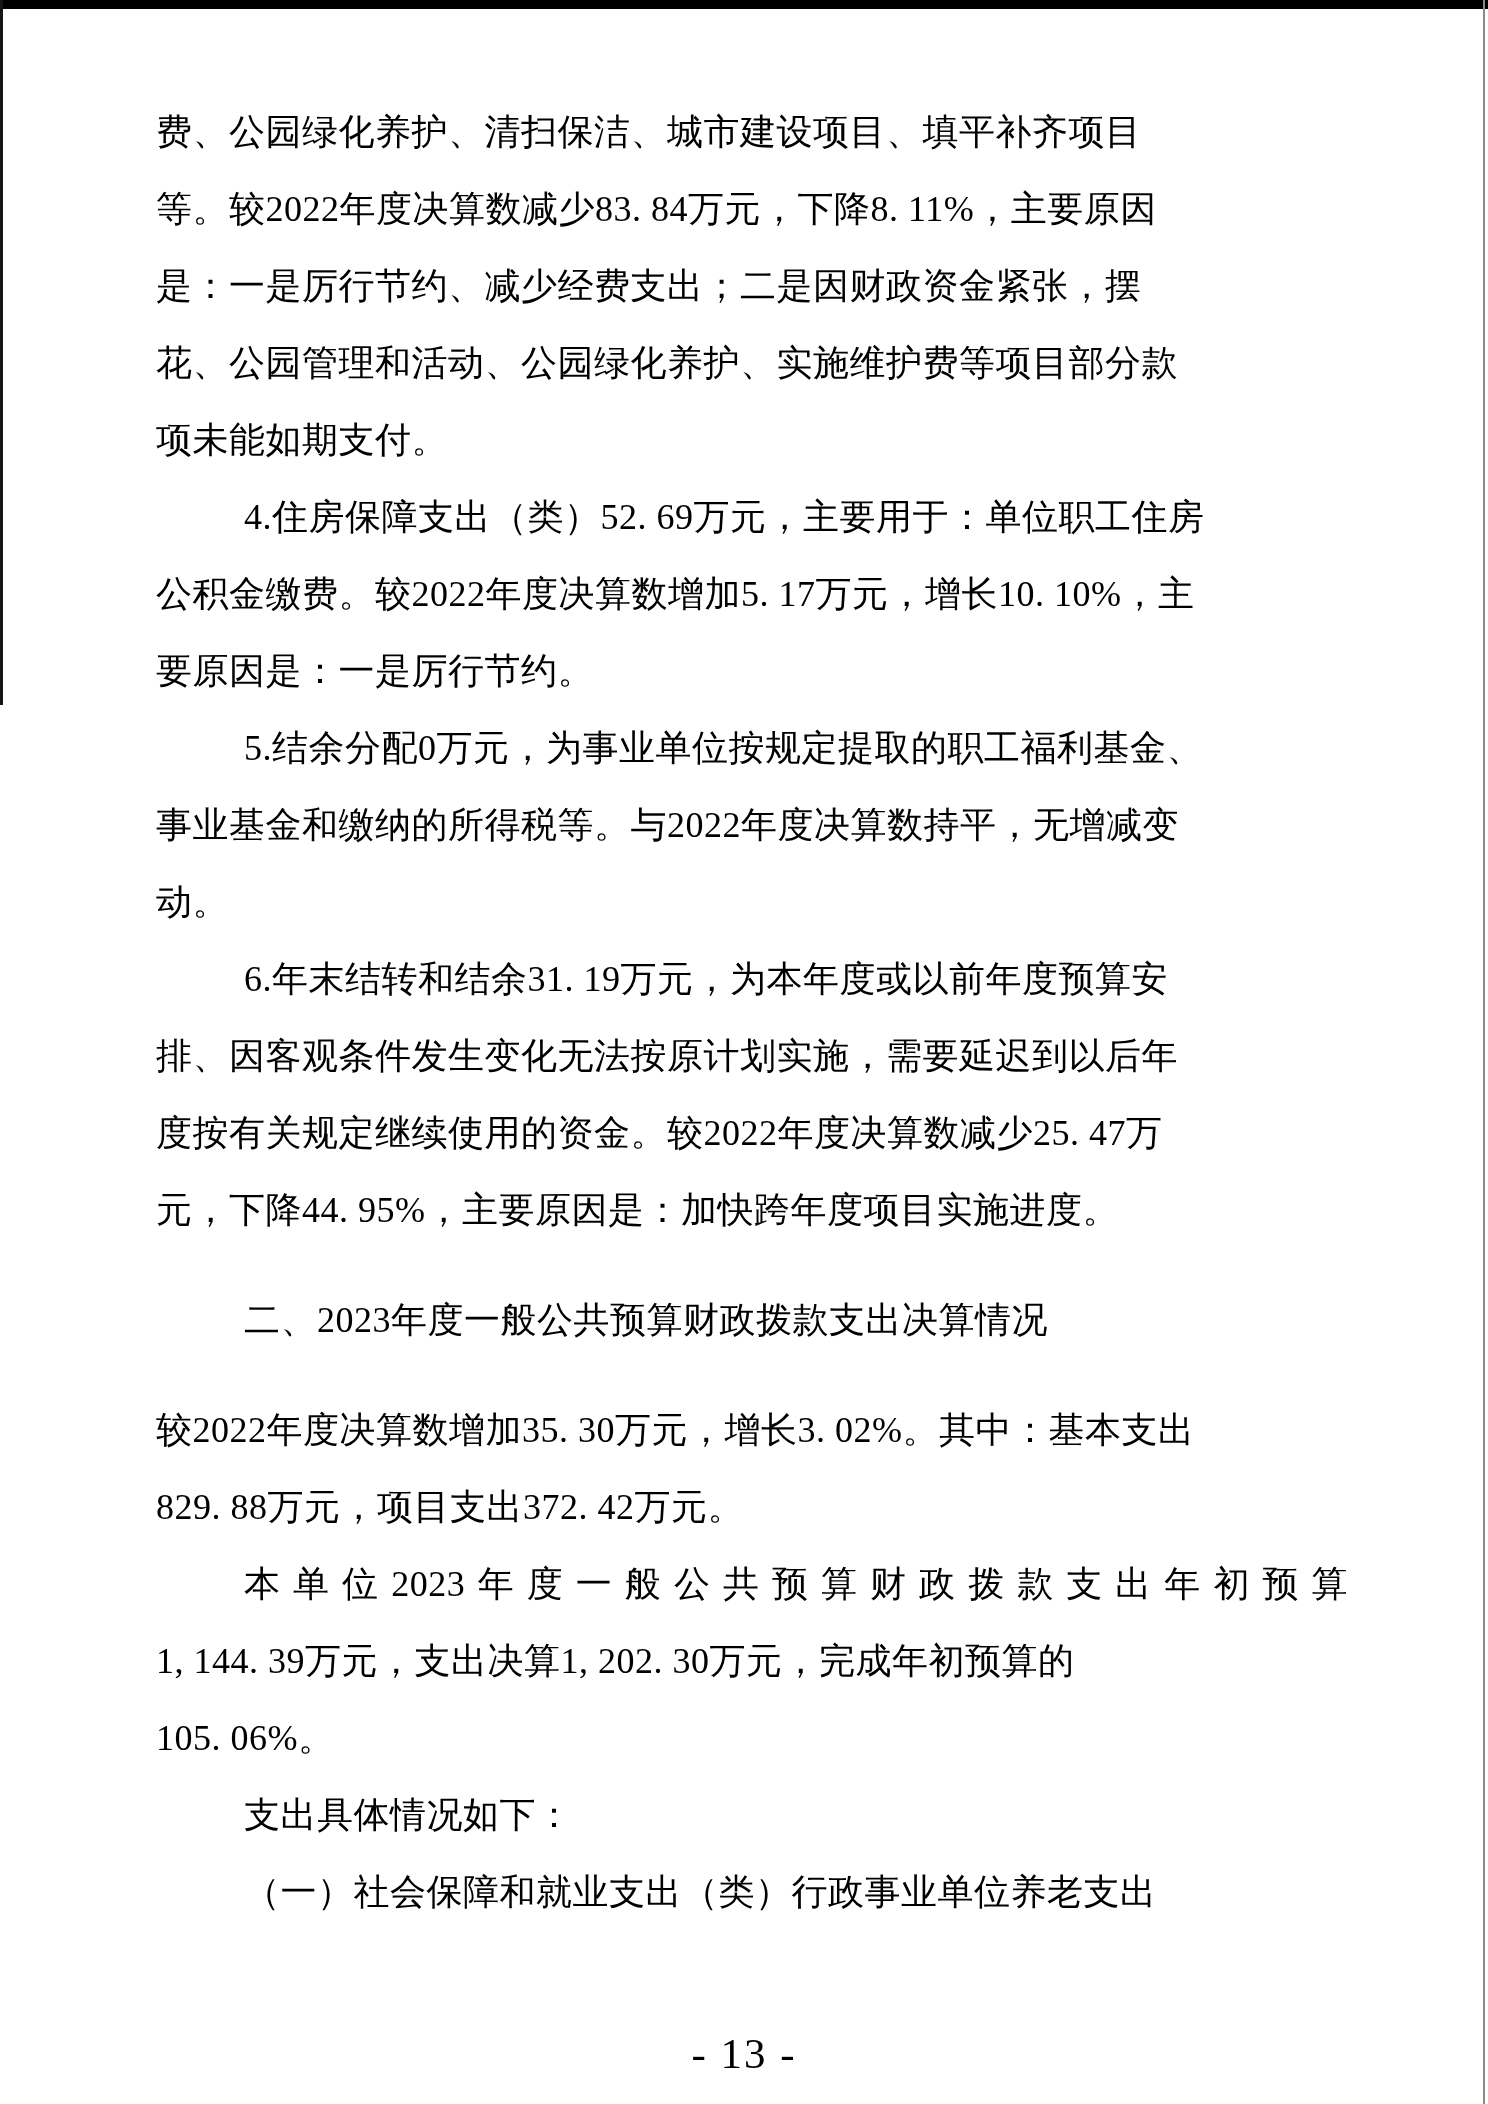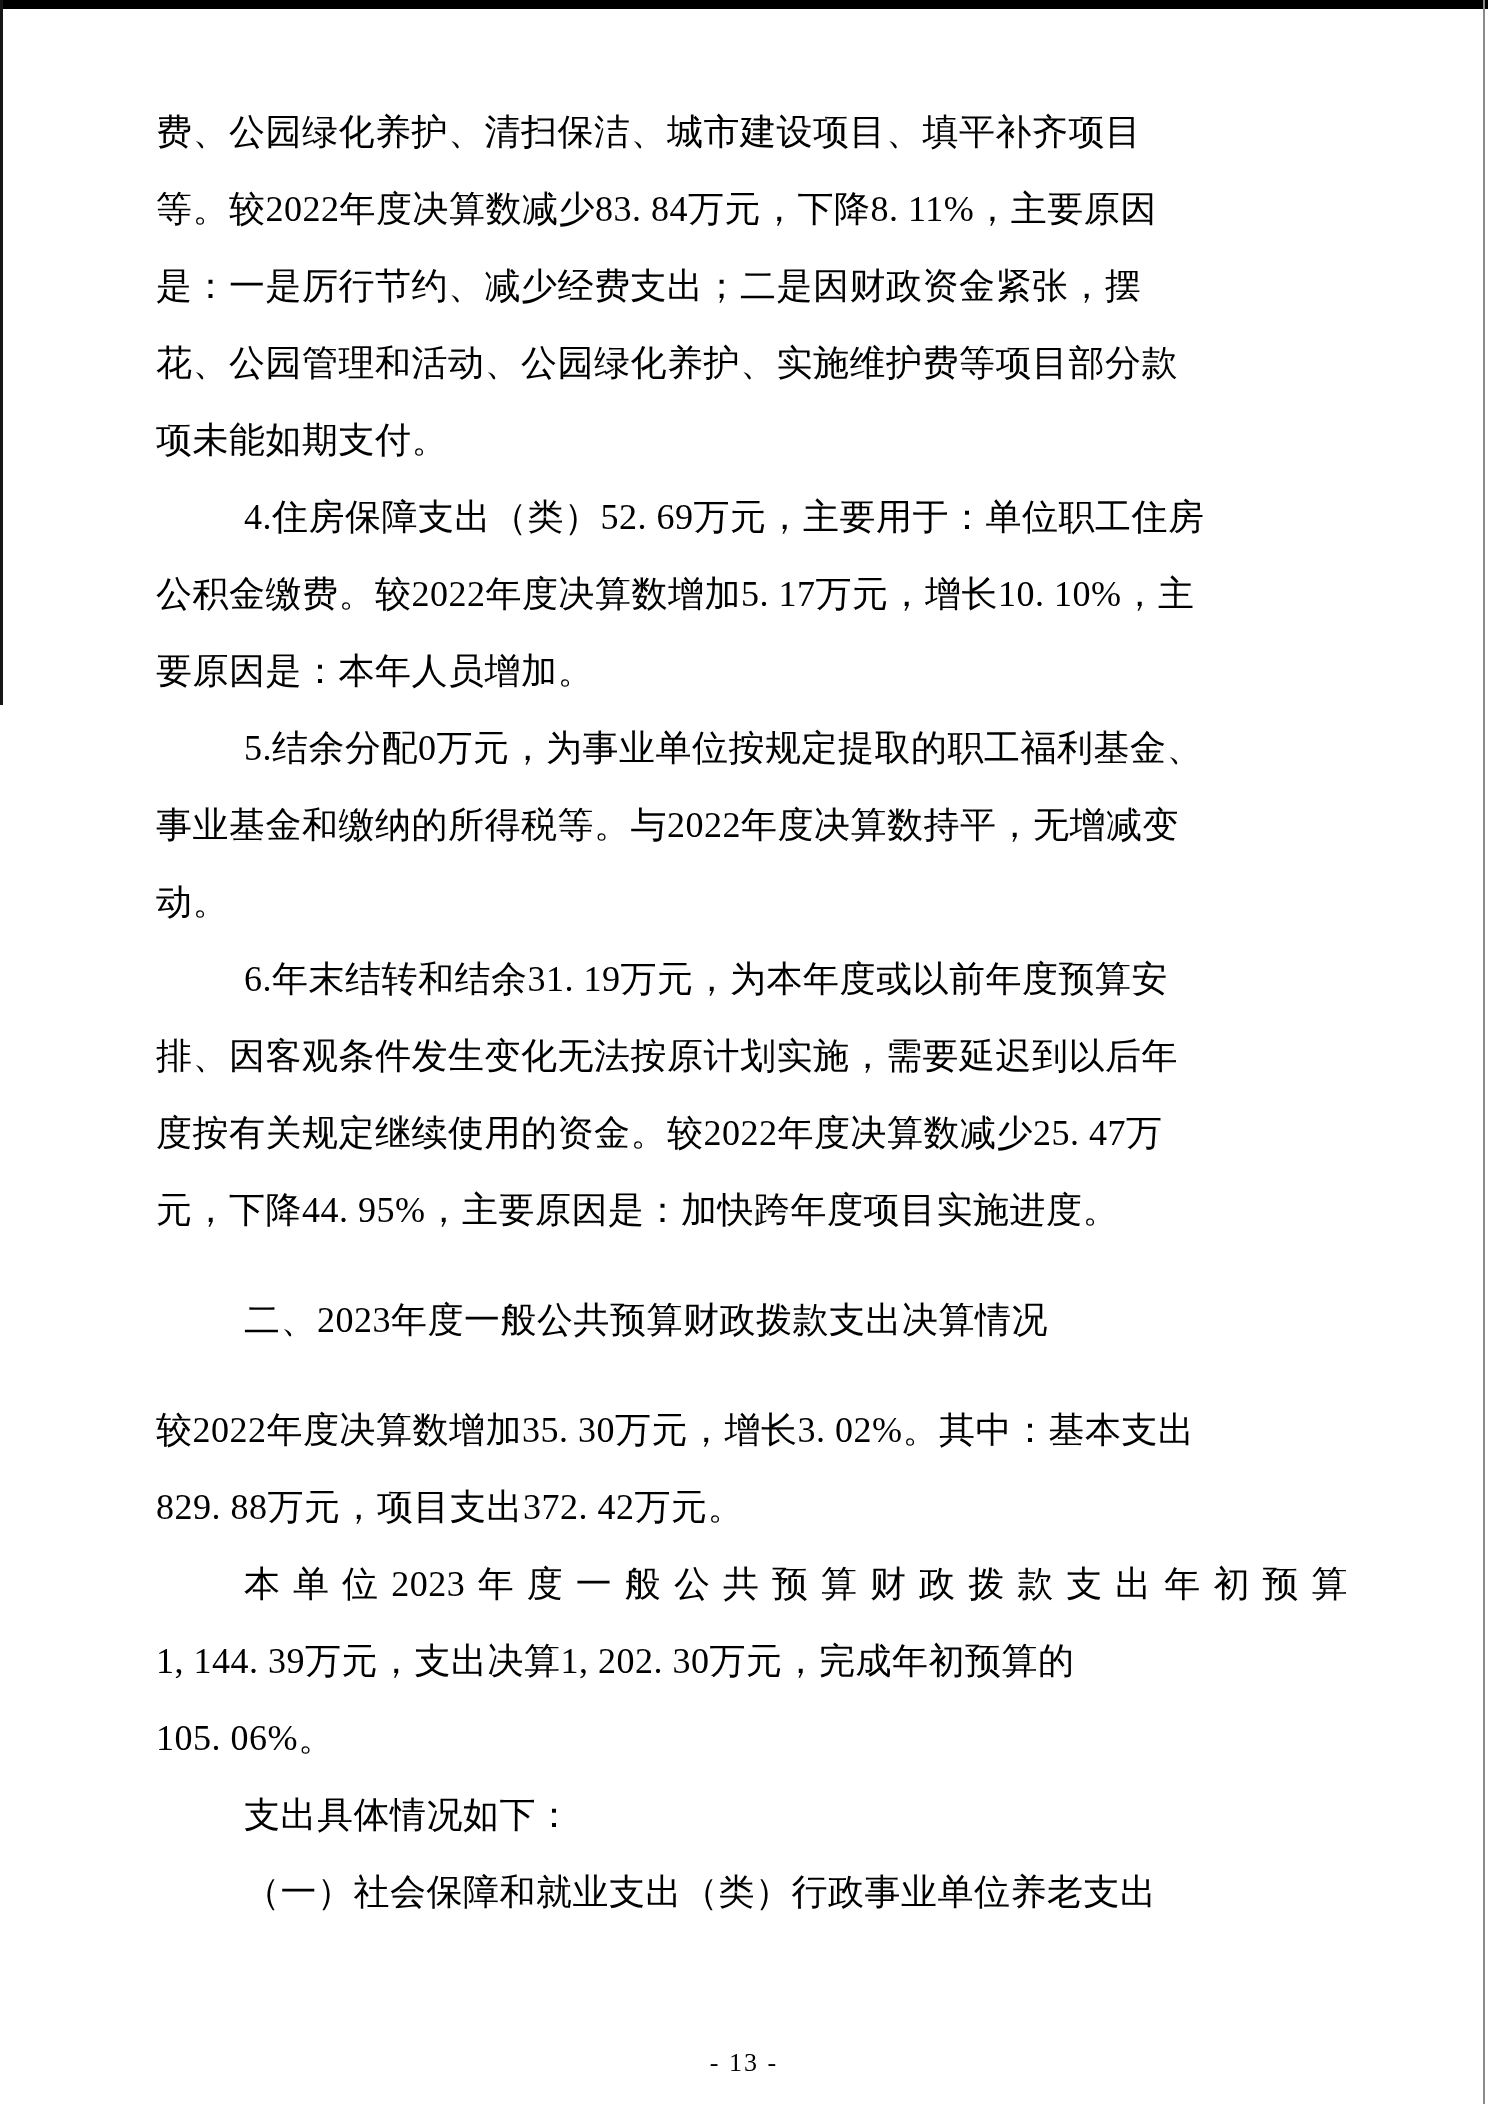--- a/index.html
+++ b/index.html
@@ -58,41 +58,41 @@
     white-space: normal;
     text-align: justify;
     text-align-last: justify;
   }
   .page-num {
     position: absolute;
     bottom: 26px;
     left: 0;
     width: 100%;
     text-align: center;
-    font-size: 26px;
+    font-size: 43px;
     letter-spacing: 2px;
   }
 </style>
 </head>
 <body>
 
 <div class="scan-edge-top"></div>
 <div class="scan-edge-left"></div>
 <div class="scan-edge-right"></div>
 
 <div class="content">
 
 <div class="line">费、公园绿化养护、清扫保洁、城市建设项目、填平补齐项目</div>
     <div class="line">等。较2022年度决算数减少83. 84万元，下降8. 11%，主要原因</div>
     <div class="line">是：一是厉行节约、减少经费支出；二是因财政资金紧张，摆</div>
     <div class="line">花、公园管理和活动、公园绿化养护、实施维护费等项目部分款</div>
     <div class="line">项未能如期支付。</div>
     <div class="line indent">4.住房保障支出（类）52. 69万元，主要用于：单位职工住房</div>
     <div class="line">公积金缴费。较2022年度决算数增加5. 17万元，增长10. 10%，主</div>
-    <div class="line">要原因是：本年人员增加。</div>
+    <div class="line">要原因是：一是厉行节约。</div>
     <div class="line indent">5.结余分配0万元，为事业单位按规定提取的职工福利基金、</div>
     <div class="line">事业基金和缴纳的所得税等。与2022年度决算数持平，无增减变</div>
     <div class="line">动。</div>
     <div class="line indent">6.年末结转和结余31. 19万元，为本年度或以前年度预算安</div>
     <div class="line">排、因客观条件发生变化无法按原计划实施，需要延迟到以后年</div>
     <div class="line">度按有关规定继续使用的资金。较2022年度决算数减少25. 47万</div>
     <div class="line">元，下降44. 95%，主要原因是：加快跨年度项目实施进度。</div>
     <div class="line indent heading">二、2023年度一般公共预算财政拨款支出决算情况</div>
     <div class="line">较2022年度决算数增加35. 30万元，增长3. 02%。其中：基本支出</div>
     <div class="line">829. 88万元，项目支出372. 42万元。</div>

